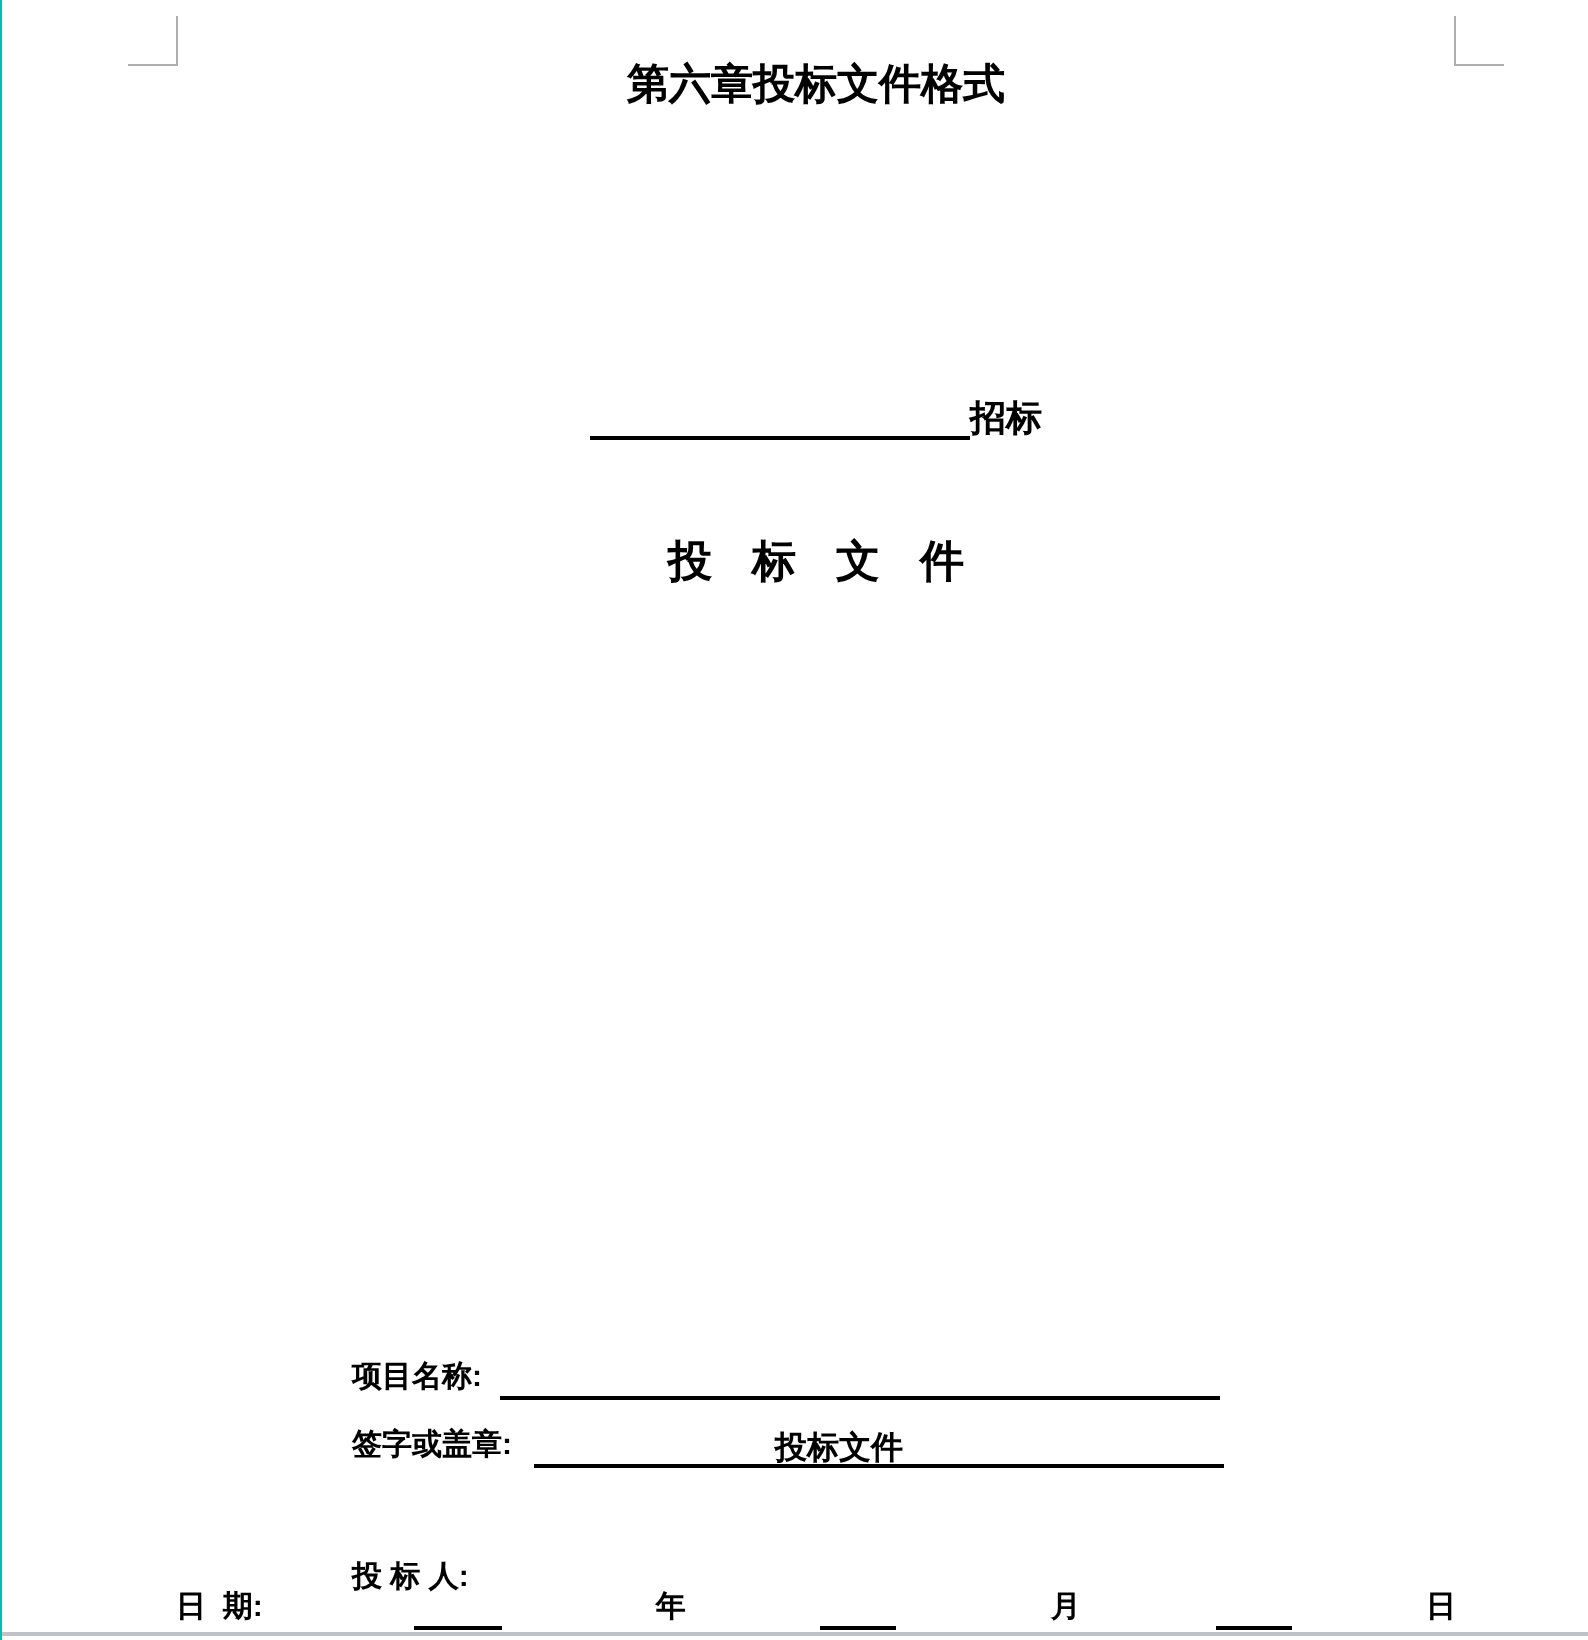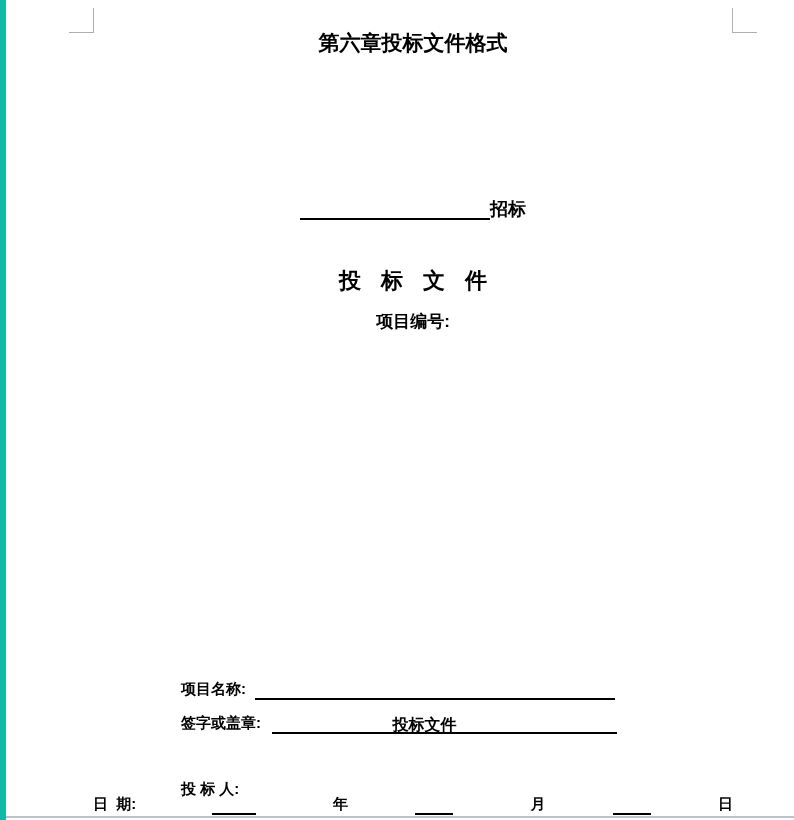--- a/index.html
+++ b/index.html
@@ -6,21 +6,21 @@
   body {
     width: 794px; height: 820px;
     font-family: "Liberation Sans", "DejaVu Sans", sans-serif;
     color: #000;
     overflow: hidden;
   }
   .page {
     position: relative;
     width: 694px; height: 820px;
     background: #fff;
-    border-left: 6px solid #14b8a6;
+    border-left: 1px solid #14b8a6;
     box-sizing: border-box;
   }
   
   .mark { position: absolute; top: 8px; width: 24px; height: 24px; }
   .mark.tl { left: 63px; border-right: 1px solid #aeaeae; border-bottom: 1px solid #aeaeae; }
   .mark.tr { left: 726px; border-left: 1px solid #aeaeae; border-bottom: 1px solid #aeaeae; }
 
   .center-block {
     position: absolute; left: 87px; width: 640px;
     text-align: center; font-weight: bold; white-space: pre;
@@ -84,21 +84,20 @@
 
   <div class="center-block chapter-title">第六章投标文件格式</div>
 
   <div class="tender-row">
     <span class="blank tender-blank"></span>
       <span class="tender-label">招标</span>
   </div>
 
   <div class="center-block doc-title">投标文件</div>
 
-  <div class="center-block project-no">项目编号:</div>
 
   <div class="form-row r0">
     <span class="label">项目名称:</span>
     <span class="blank"></span>
   </div>
 
   <div class="form-row r1">
     <span class="label">签字或盖章:</span>
     <span class="blank">投标文件</span>
   </div>

